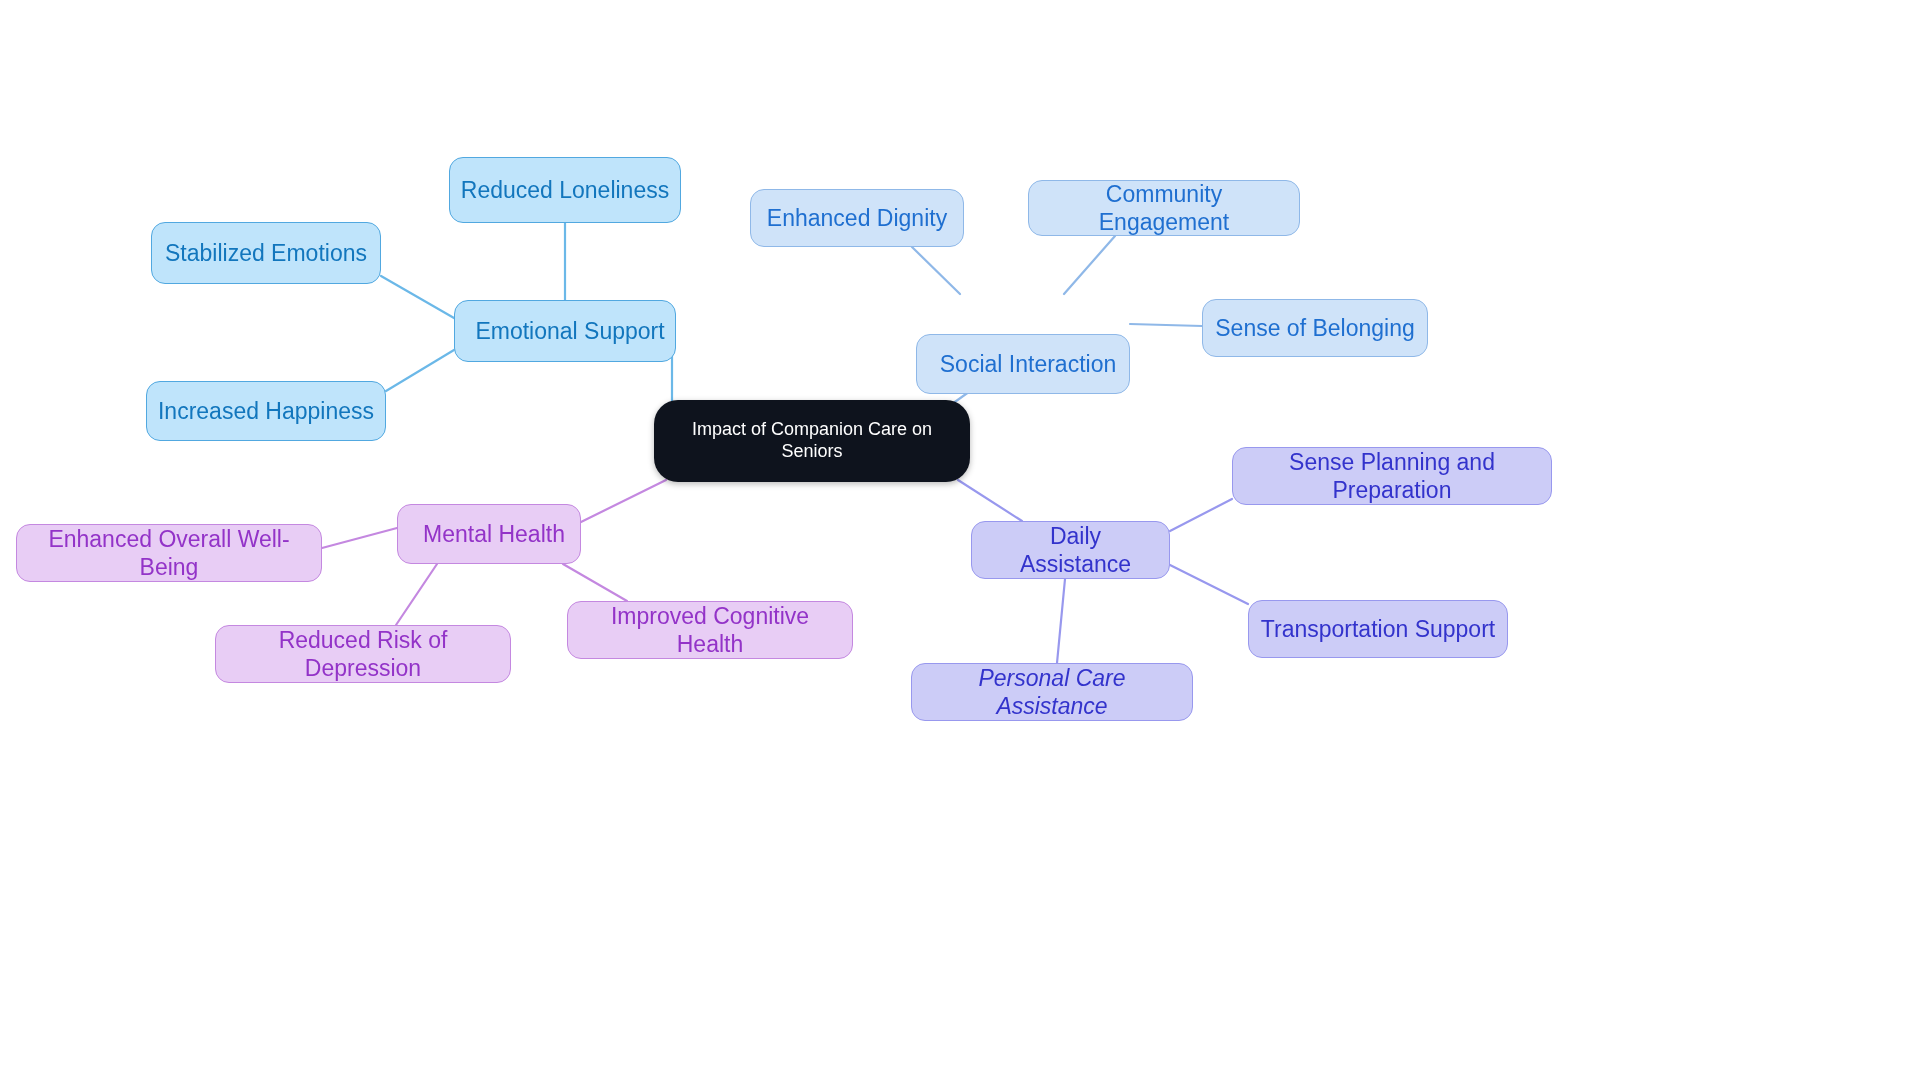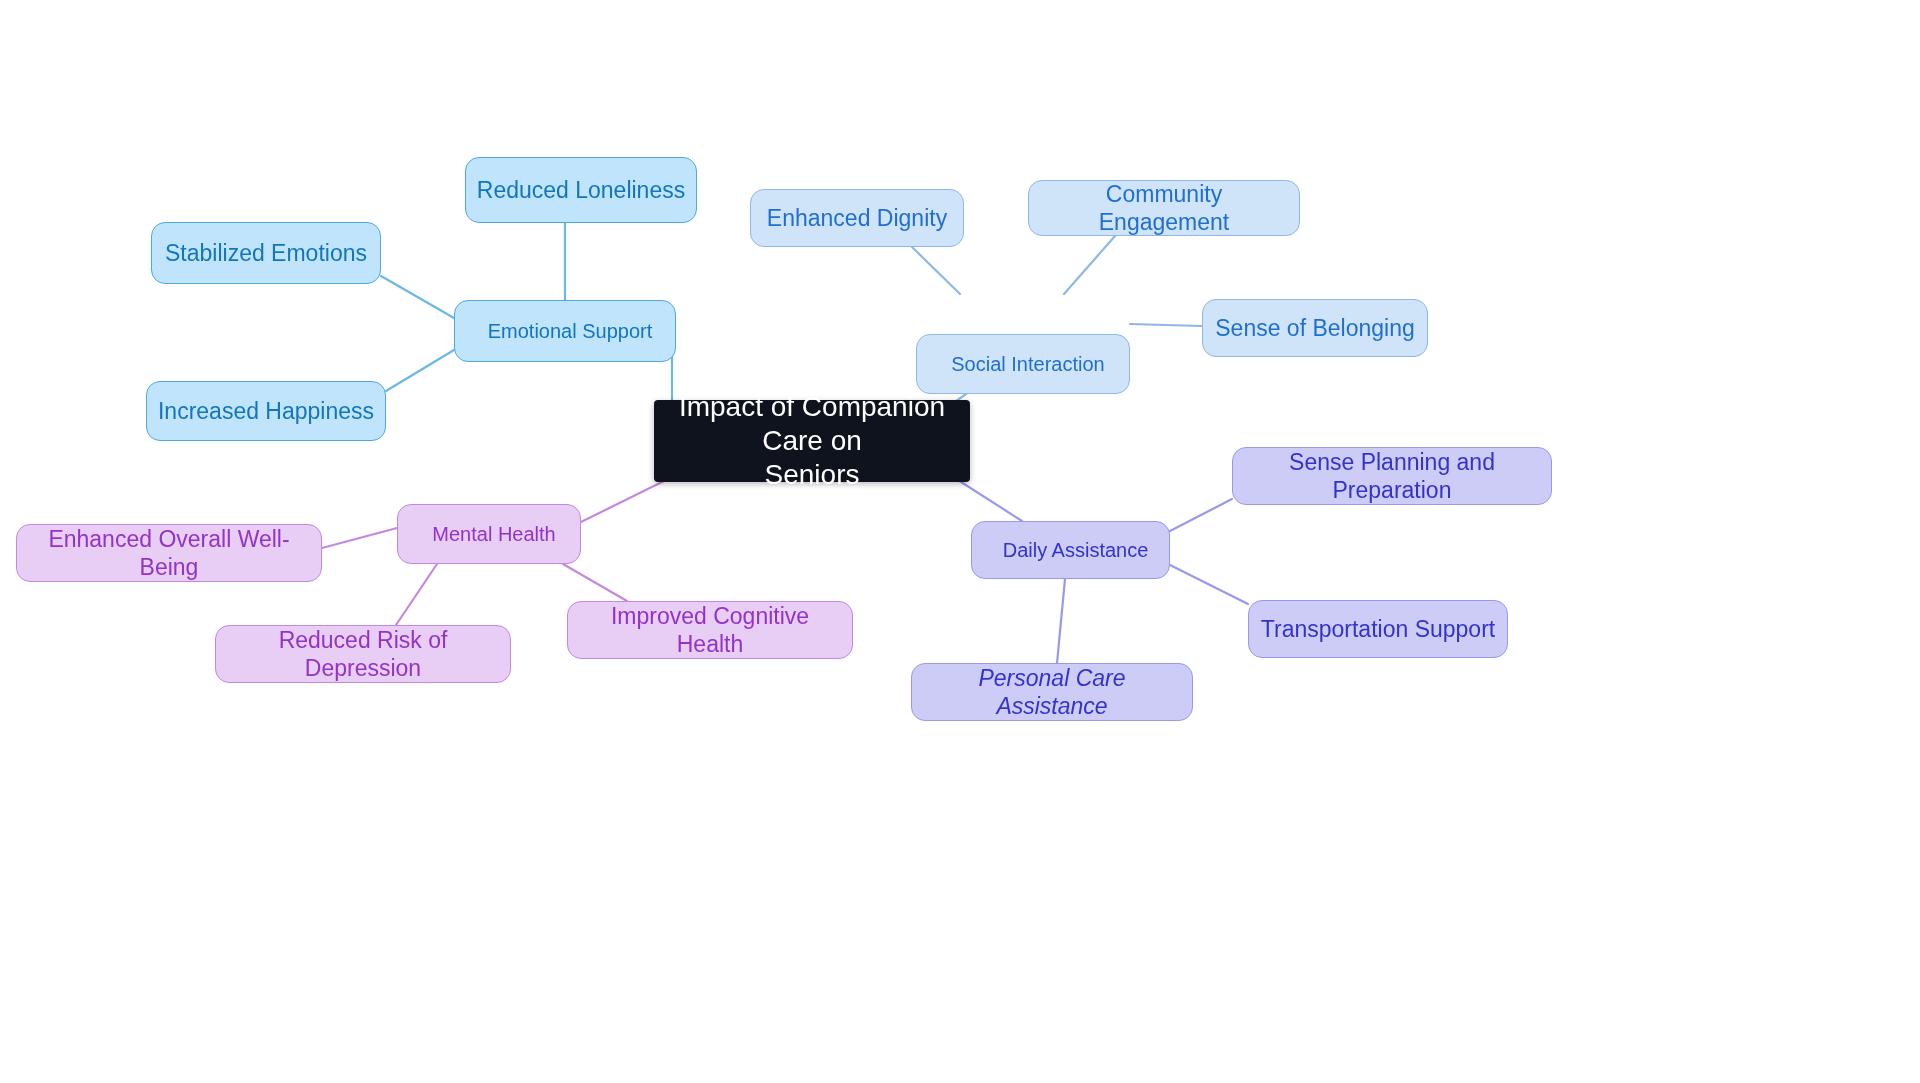--- a/index.html
+++ b/index.html
@@ -41,30 +41,30 @@
     text-align: center;
     border-radius: 14px;
     border-style: solid;
     border-width: 1.5px;
     line-height: 1.22;
     white-space: pre-line;
     padding: 4px 10px;
   }
 
   .node-root {
-    border-radius: 4px;
+    border-radius: 24px;
     border-width: 0;
-    font-size: 28px;
+    font-size: 18px;
     color: #ffffff;
     background: #0e131d;
     box-shadow: 0 2px 6px rgba(0,0,0,0.28);
   }
 
   .node-branch {
-    font-size: 20px;
+    font-size: 23px;
     padding-left: 20px;
   }
 
   .node-leaf {
     font-size: 23px;
   }
 </style>
 </head>
 <body>
 
@@ -83,21 +83,21 @@
       <line x1="397" y1="528" x2="322" y2="548" stroke="#c488e0" stroke-width="2.2" stroke-linecap="round"></line>
       <line x1="437" y1="564" x2="396" y2="625" stroke="#c488e0" stroke-width="2.2" stroke-linecap="round"></line>
       <line x1="563" y1="564" x2="627" y2="601" stroke="#c488e0" stroke-width="2.2" stroke-linecap="round"></line>
       <line x1="1170" y1="531" x2="1232" y2="499" stroke="#9898ee" stroke-width="2.2" stroke-linecap="round"></line>
       <line x1="1170" y1="565" x2="1248" y2="604" stroke="#9898ee" stroke-width="2.2" stroke-linecap="round"></line>
       <line x1="1065" y1="579" x2="1057" y2="663" stroke="#9898ee" stroke-width="2.2" stroke-linecap="round"></line>
     </svg>
 <div class="node node-root" style="left: 654px; top: 400px; width: 316px; height: 82px; background: rgb(14, 19, 29); color: rgb(255, 255, 255);">Impact of Companion Care on
 Seniors</div>
     <div class="node node-branch" style="left: 454px; top: 300px; width: 222px; height: 62px; background: rgb(191, 228, 251); border-color: rgb(81, 168, 224); color: rgb(18, 118, 189);">Emotional Support</div>
-    <div class="node node-leaf" style="left: 449px; top: 157px; width: 232px; height: 66px; background: rgb(191, 228, 251); border-color: rgb(81, 168, 224); color: rgb(18, 118, 189); margin-left: 16px;">Reduced Loneliness</div>
+    <div class="node node-leaf" style="left: 449px; top: 157px; width: 232px; height: 66px; background: rgb(191, 228, 251); border-color: rgb(81, 168, 224); color: rgb(18, 118, 189);">Reduced Loneliness</div>
     <div class="node node-leaf" style="left: 151px; top: 222px; width: 230px; height: 62px; background: rgb(191, 228, 251); border-color: rgb(81, 168, 224); color: rgb(18, 118, 189);">Stabilized Emotions</div>
     <div class="node node-leaf" style="left: 146px; top: 381px; width: 240px; height: 60px; background: rgb(191, 228, 251); border-color: rgb(81, 168, 224); color: rgb(18, 118, 189);">Increased Happiness</div>
     <div class="node node-branch" style="left: 916px; top: 294px; width: 214px; height: 60px; background: rgb(207, 227, 249); border-color: rgb(143, 184, 232); color: rgb(31, 111, 208); margin-top: 40px;">Social Interaction</div>
     <div class="node node-leaf" style="left: 750px; top: 189px; width: 214px; height: 58px; background: rgb(207, 227, 249); border-color: rgb(143, 184, 232); color: rgb(31, 111, 208);">Enhanced Dignity</div>
     <div class="node node-leaf" style="left: 1028px; top: 180px; width: 272px; height: 56px; background: rgb(207, 227, 249); border-color: rgb(143, 184, 232); color: rgb(31, 111, 208);">Community Engagement</div>
     <div class="node node-leaf" style="left: 1202px; top: 299px; width: 226px; height: 58px; background: rgb(207, 227, 249); border-color: rgb(143, 184, 232); color: rgb(31, 111, 208);">Sense of Belonging</div>
     <div class="node node-branch" style="left: 397px; top: 504px; width: 184px; height: 60px; background: rgb(232, 205, 245); border-color: rgb(196, 136, 224); color: rgb(147, 51, 200);">Mental Health</div>
     <div class="node node-leaf" style="left: 16px; top: 524px; width: 306px; height: 58px; background: rgb(232, 205, 245); border-color: rgb(196, 136, 224); color: rgb(147, 51, 200);">Enhanced Overall Well-Being</div>
     <div class="node node-leaf" style="left: 215px; top: 625px; width: 296px; height: 58px; background: rgb(232, 205, 245); border-color: rgb(196, 136, 224); color: rgb(147, 51, 200);">Reduced Risk of Depression</div>
     <div class="node node-leaf" style="left: 567px; top: 601px; width: 286px; height: 58px; background: rgb(232, 205, 245); border-color: rgb(196, 136, 224); color: rgb(147, 51, 200);">Improved Cognitive Health</div>

